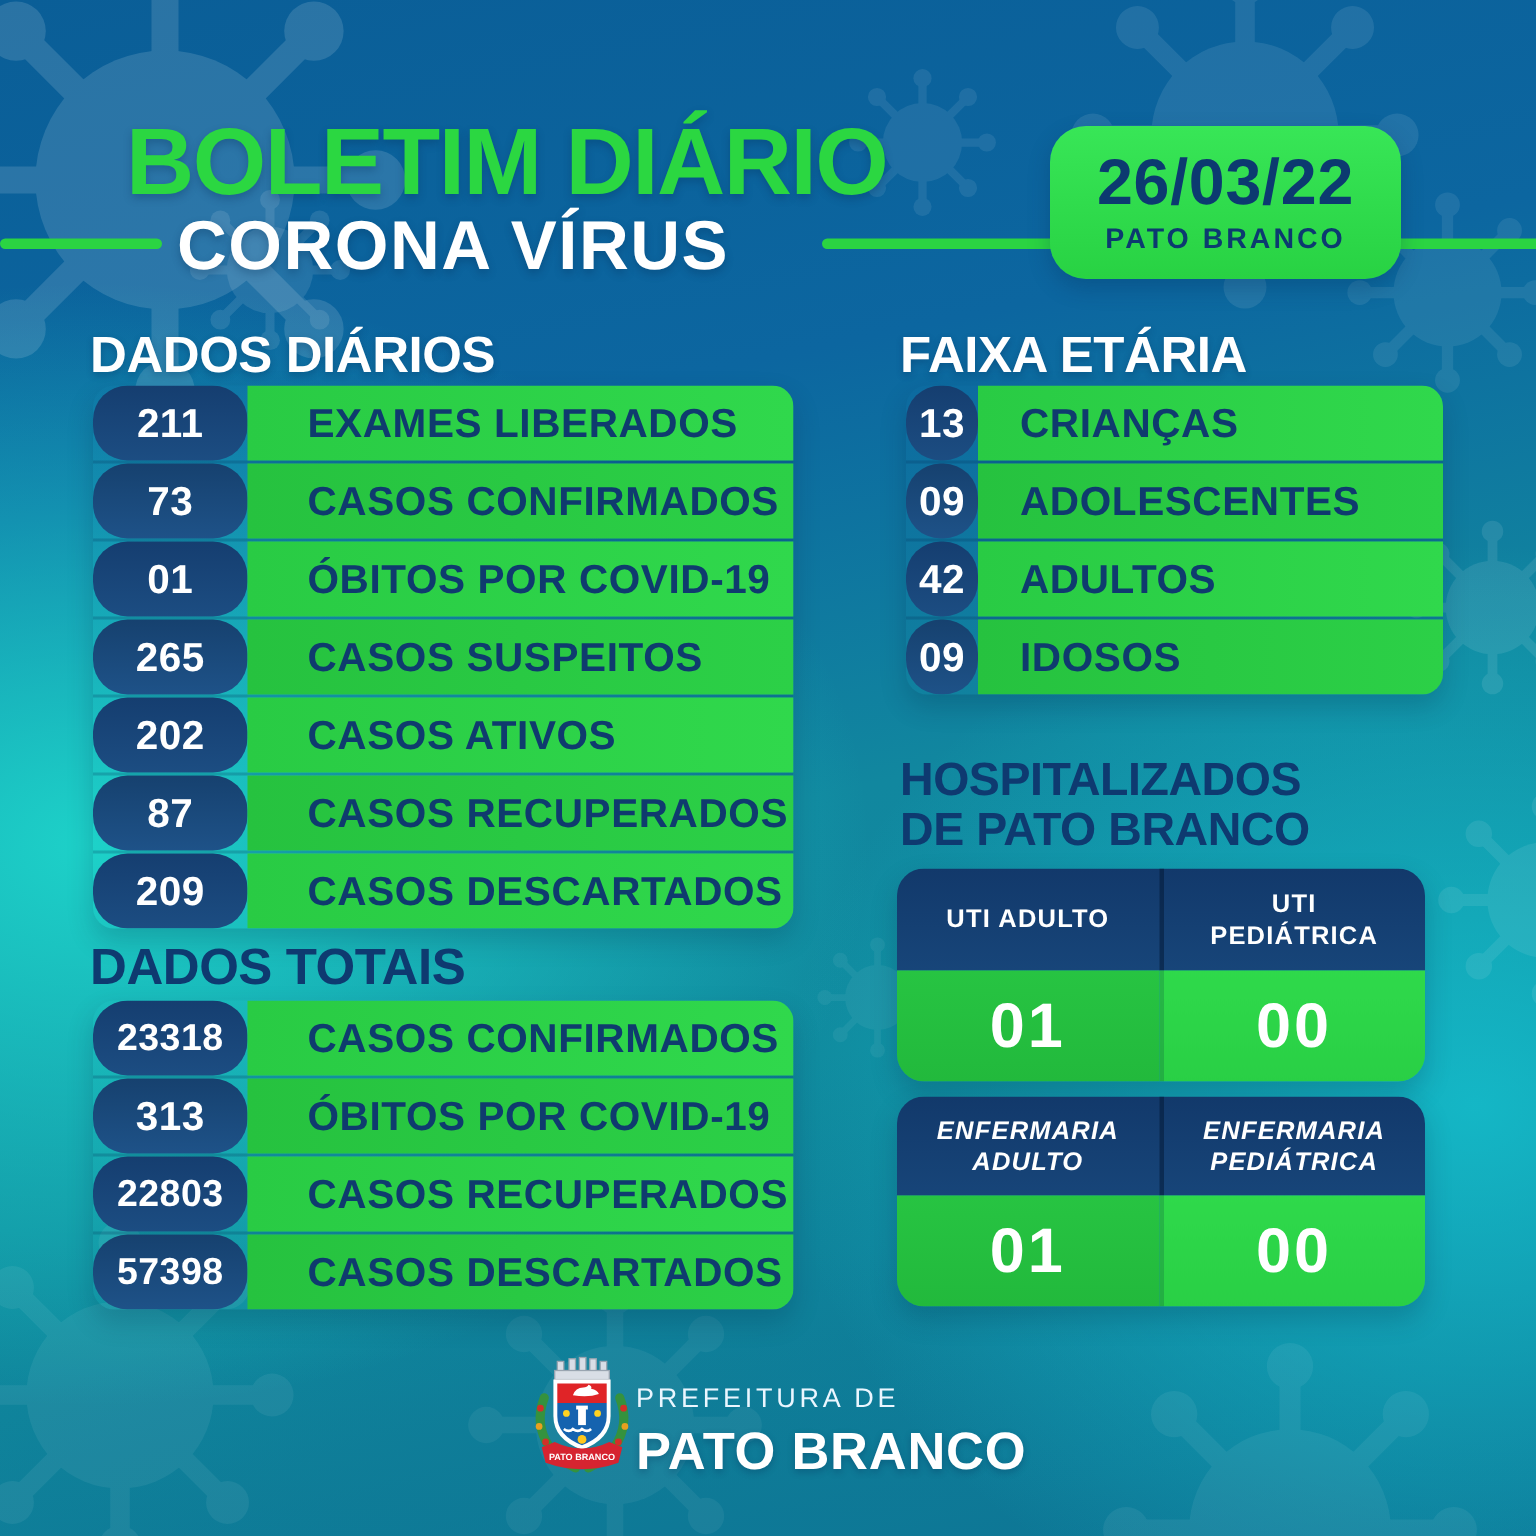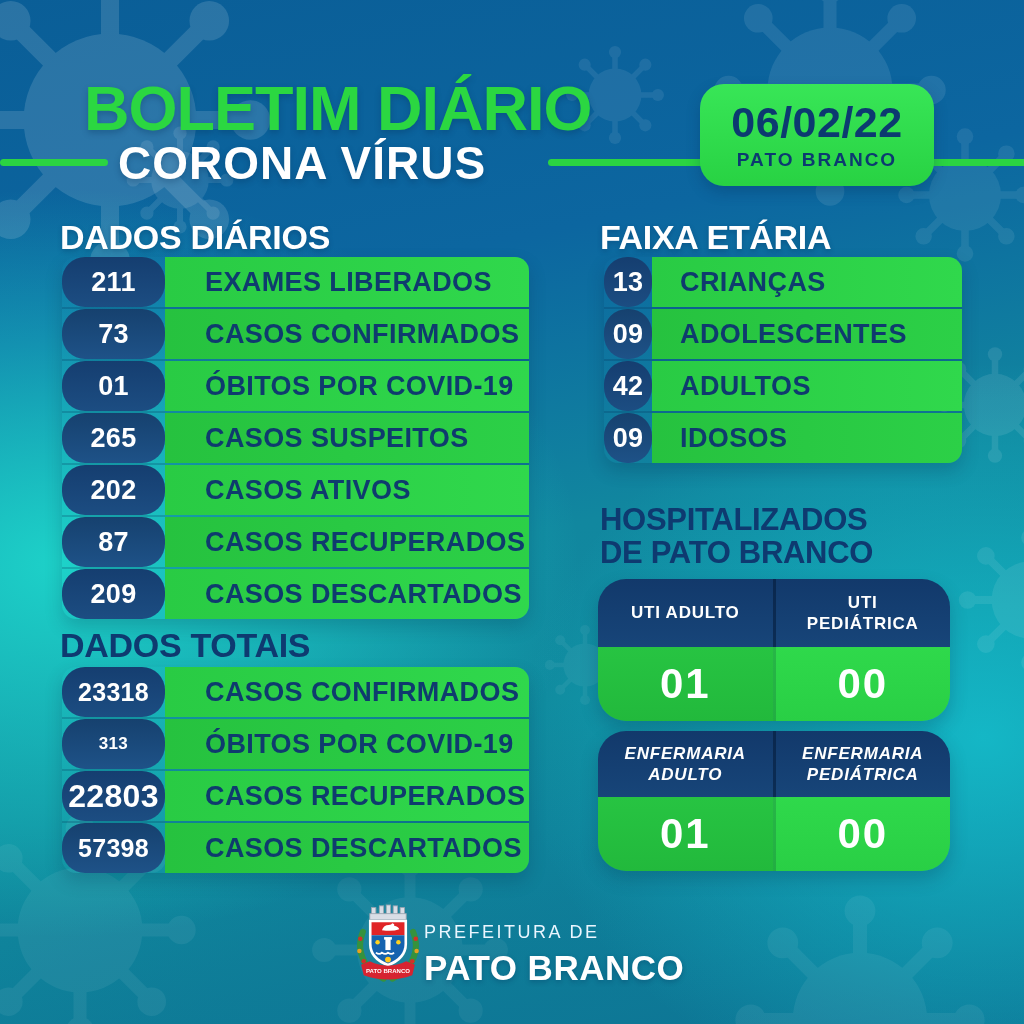--- a/index.html
+++ b/index.html
@@ -40,21 +40,21 @@
   .trow:nth-child(even) .tnum{background:linear-gradient(180deg,#16416f,#1e5288);}
   .tlabel{flex:1;display:flex;align-items:center;padding-left:40px;
         color:#0f3b6e;font-weight:bold;font-size:27px;letter-spacing:.4px;
         background:linear-gradient(90deg,#29cb44,#30d84c);white-space:nowrap;}
   .trow:nth-child(even) .tlabel{background:linear-gradient(90deg,#26c23f,#2cd047);}
   .table.narrow .tnum{width:48px;}
   .table.narrow .tlabel{padding-left:28px;}
   
   .hosp-title{position:absolute;left:600px;top:503px;font-size:31px;font-weight:bold;color:#0e3a70;
         line-height:1.08;letter-spacing:-.3px;white-space:pre-line;}
-  .hosp-card{position:absolute;width:352px;border-radius:28px;overflow:hidden;
+  .hosp-card{position:absolute;width:352px;border-radius:18px;overflow:hidden;
         box-shadow:0 8px 18px rgba(0,30,60,.22);}
   .hosp-head{display:flex;background:linear-gradient(180deg,#12396b,#174579);}
   .hcell{flex:1;display:flex;align-items:center;justify-content:center;text-align:center;
         color:#ffffff;font-weight:bold;font-size:17px;letter-spacing:.8px;white-space:pre-line;line-height:1.25;}
   .card1 .hcell{height:68px;}
   .card2 .hcell{height:66px;font-style:italic;}
   .hcell.hdiv{border-left:3px solid rgba(4,25,55,.55);}
   .hosp-vals{display:flex;}
   .vcell{flex:1;height:74px;display:flex;align-items:center;justify-content:center;
         color:#ffffff;font-weight:bold;font-size:42px;letter-spacing:2px;}
@@ -120,21 +120,21 @@
     <use href="#virus" transform="translate(300,840) scale(2.2)" opacity="0.05"></use>
     <use href="#virus" transform="translate(720,880) scale(2.8)" opacity="0.06"></use>
     <use href="#virus" transform="translate(540,620) scale(0.9)" opacity="0.05"></use>
   </svg>
 
   <div class="title">BOLETIM DIÁRIO</div>
   <div class="subtitle">CORONA VÍRUS</div>
   <div class="hline l"></div>
   <div class="hline r"></div>
   <div class="badge">
-    <div class="date">06/02/22</div>
+    <div class="date">26/03/22</div>
     <div class="city">PATO BRANCO</div>
   </div>
 
   <div class="sec white" style="left:60px;top:218px;">DADOS DIÁRIOS</div>
   <div class="table" style="left:62px;top:257px;width:467px;">
     <div class="trow">
       <div class="tnum">211</div>
       <div class="tlabel">EXAMES LIBERADOS</div>
     </div>
     <div class="trow">
@@ -163,25 +163,25 @@
     </div>
   </div>
 
   <div class="sec navy" style="left:60px;top:626px;">DADOS TOTAIS</div>
   <div class="table" style="left:62px;top:667px;width:467px;">
     <div class="trow">
       <div class="tnum" style="font-size:25px;">23318</div>
       <div class="tlabel">CASOS CONFIRMADOS</div>
     </div>
     <div class="trow">
-      <div class="tnum" style="font-size:17px;">313</div>
+      <div class="tnum" style="font-size:27px;">313</div>
       <div class="tlabel">ÓBITOS POR COVID-19</div>
     </div>
     <div class="trow">
-      <div class="tnum" style="font-size:32px;">22803</div>
+      <div class="tnum" style="font-size:25px;">22803</div>
       <div class="tlabel">CASOS RECUPERADOS</div>
     </div>
     <div class="trow">
       <div class="tnum" style="font-size:25px;">57398</div>
       <div class="tlabel">CASOS DESCARTADOS</div>
     </div>
   </div>
 
   <div class="sec white" style="left:600px;top:218px;">FAIXA ETÁRIA</div>
   <div class="table narrow" style="left:604px;top:257px;width:358px;">

